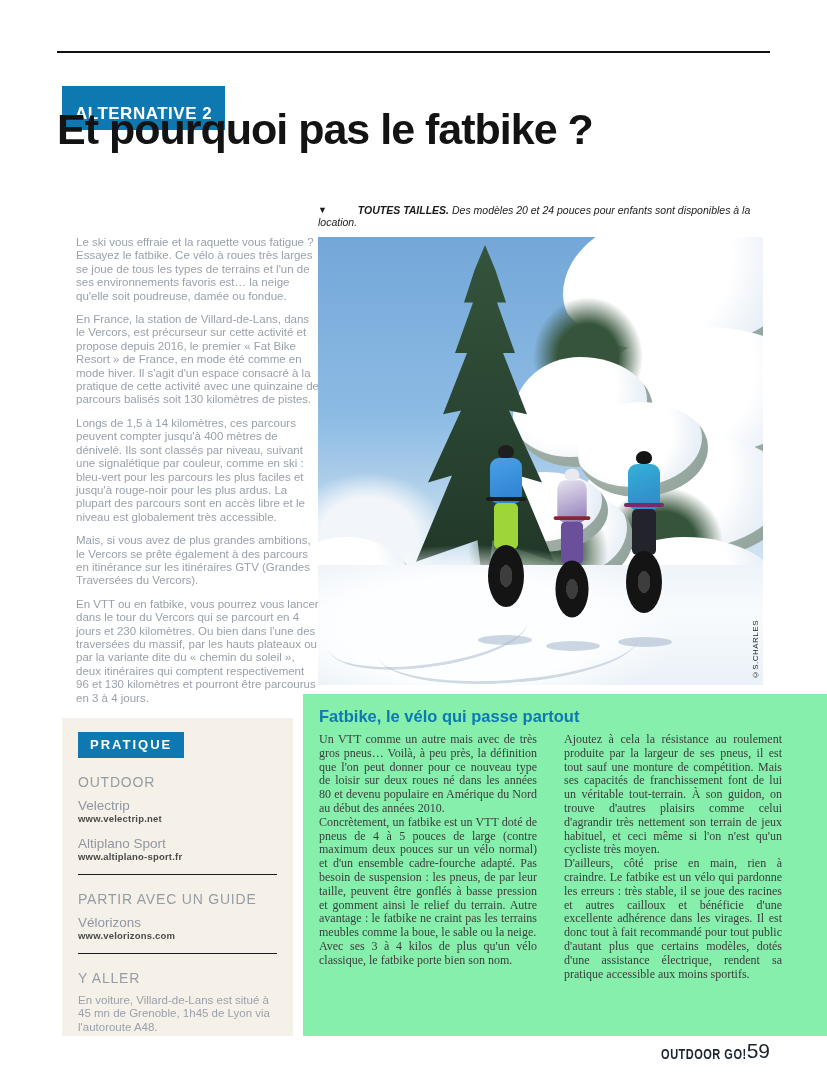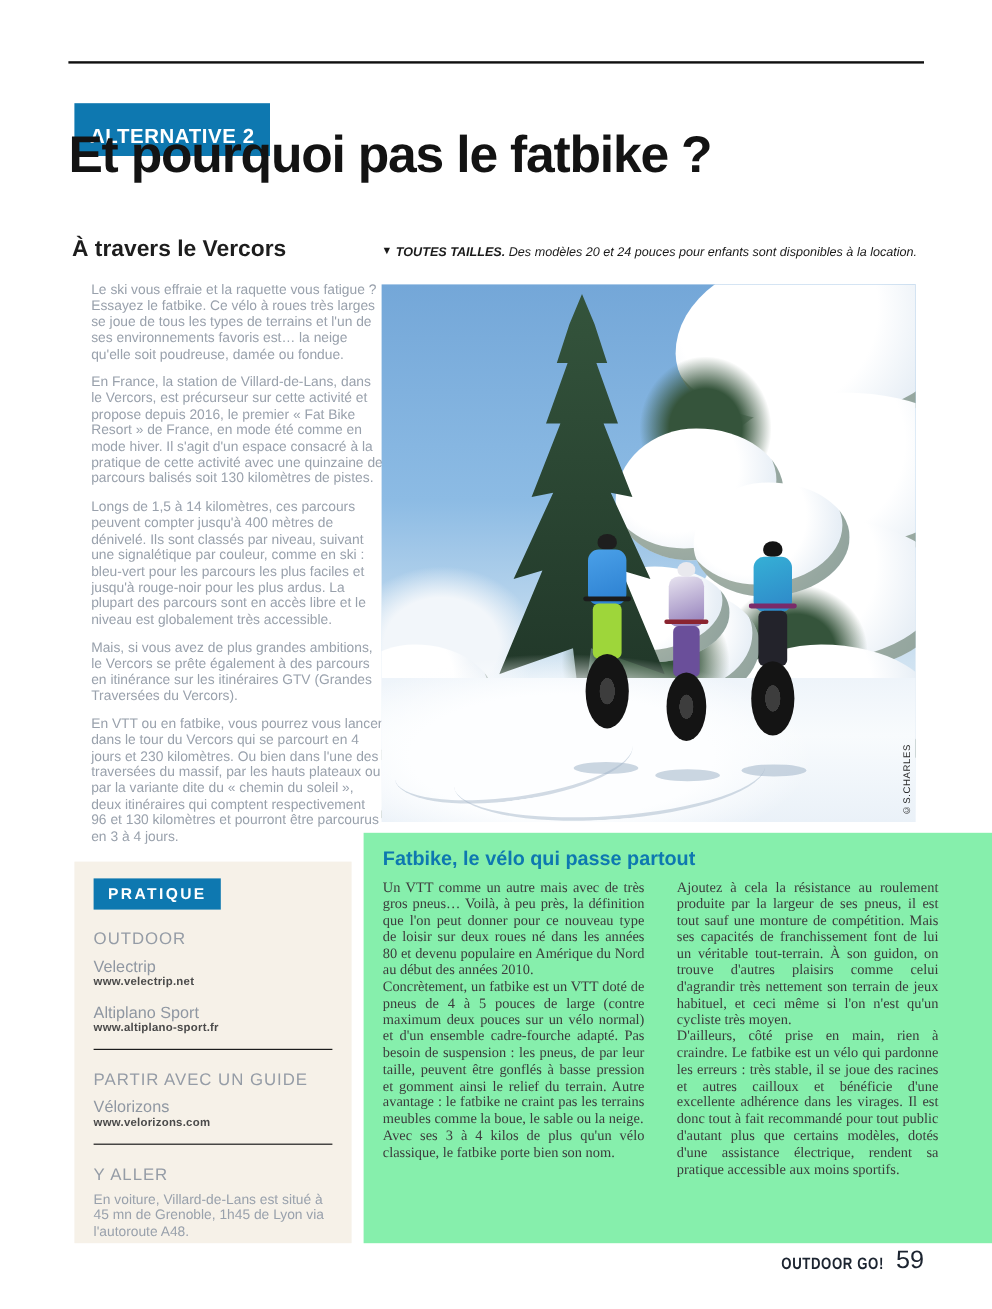--- a/index.html
+++ b/index.html
@@ -12,21 +12,21 @@
   .alt-badge{position:absolute;left:62px;top:86px;font-size:17px;padding:18px 13px 6px;letter-spacing:.5px;}
   
   .headline{position:absolute;left:57px;top:106px;width:710px;font-size:43px;font-weight:bold;
             color:#131313;letter-spacing:-1px;line-height:1.1;}
   .section-title{position:absolute;left:60px;top:197px;font-size:19px;font-weight:bold;color:#1d1d1d;}
   
   .left-col{position:absolute;left:60px;top:236px;width:243px;margin-left:16px;}
   .left-col p{margin:0 0 10px 0;font-size:11.5px;line-height:13.4px;color:#99a1ac;}
   
   .caption{position:absolute;left:318px;top:204px;width:460px;font-size:10.5px;font-style:italic;color:#1a1a1a;}
-  .caption .lead{font-weight:bold;}
+  .caption .lead{font-weight:bold;margin-left:28px;}
   .caption .tri{font-style:normal;font-size:9px;position:relative;top:-1px;}
   
   .photo{position:absolute;left:318px;top:237px;width:445px;height:448px;overflow:hidden;
          background:linear-gradient(180deg,#74a7d8 0%,#8cbbe4 40%,#cfe2f1 70%,#eef4fa 100%);}
   .ridge{position:absolute;left:-30px;top:235px;width:160px;height:130px;border-radius:50%;
          background:radial-gradient(closest-side,#f2f6fa 0 60%,rgba(242,246,250,0) 100%);}
   .bough{position:absolute;border-radius:48% 52% 55% 45%/55% 48% 52% 45%;
          background:radial-gradient(circle at 35% 30%,#ffffff 0 45%,#e8eff6 70%,#d6e3ee 100%);
          box-shadow:inset -6px -10px 0 rgba(50,79,56,.45);}
   .gap-green{position:absolute;border-radius:50%;
@@ -63,36 +63,35 @@
   .prat-text{font-size:11.5px;line-height:13.4px;color:#99a1ac;margin:0;}
   
   .infobox{position:absolute;left:303px;top:694px;width:548px;height:342px;background:#86efac;
            box-sizing:border-box;padding:13px 16px;overflow:hidden;}
   .infobox h3{margin:0 0 7px 0;font-size:16.5px;color:#0e78b0;}
   .cols{display:flex;gap:27px;}
   .col{width:218px;font-family:"Liberation Serif",serif;font-size:12px;line-height:13.8px;
        color:#3c3c3c;text-align:justify;}
   .col p{margin:0;}
   
-  .footer{position:absolute;right:57px;top:1039px;color:#1c2430;display:flex;align-items:baseline;gap:10px;}
+  .footer{position:absolute;right:57px;top:1039px;color:#1c2430;display:flex;align-items:baseline;gap:0;}
   .brand{font-size:11px;font-weight:bold;letter-spacing:.5px;transform:scaleY(1.25);}
   .pageno{font-size:21px;}
 </style>
 </head>
 <body>
 
 <div id="page">
 
   <div class="top-rule"></div>
 
   <div class="badge alt-badge">ALTERNATIVE 2</div>
 
   <h1 class="headline" style="margin:0;">Et pourquoi pas le fatbike ?</h1>
 
-  <h2 class="section-title" style="margin:0;">À travers le Vercors</h2>
 
   <div class="left-col">
 
   <p>Le ski vous effraie et la raquette vous fatigue ? Essayez le fatbike. Ce vélo à roues très larges se joue de tous les types de terrains et l'un de ses environnements favoris est… la neige qu'elle soit poudreuse, damée ou fondue.</p>
       <p>En France, la station de Villard-de-Lans, dans le Vercors, est précurseur sur cette activité et propose depuis 2016, le premier « Fat Bike Resort » de France, en mode été comme en mode hiver. Il s'agit d'un espace consacré à la pratique de cette activité avec une quinzaine de parcours balisés soit 130 kilomètres de pistes.</p>
       <p>Longs de 1,5 à 14 kilomètres, ces parcours peuvent compter jusqu'à 400 mètres de dénivelé. Ils sont classés par niveau, suivant une signalétique par couleur, comme en ski : bleu-vert pour les parcours les plus faciles et jusqu'à rouge-noir pour les plus ardus. La plupart des parcours sont en accès libre et le niveau est globalement très accessible.</p>
       <p>Mais, si vous avez de plus grandes ambitions, le Vercors se prête également à des parcours en itinérance sur les itinéraires GTV (Grandes Traversées du Vercors).</p>
       <p>En VTT ou en fatbike, vous pourrez vous lancer dans le tour du Vercors qui se parcourt en 4 jours et 230 kilomètres. Ou bien dans l'une des traversées du massif, par les hauts plateaux ou par la variante dite du « chemin du soleil », deux itinéraires qui comptent respectivement 96 et 130 kilomètres et pourront être parcourus en 3 à 4 jours.</p>
     </div>
 

